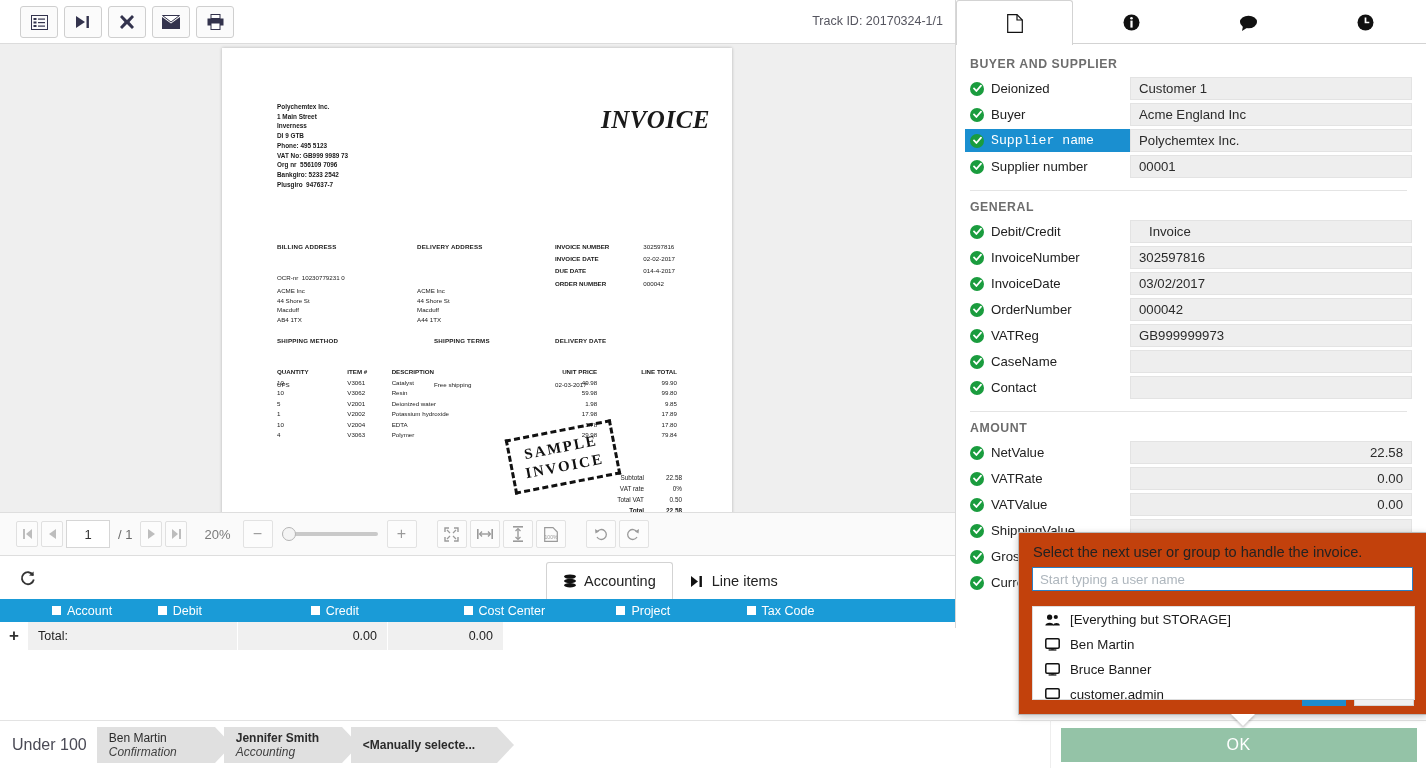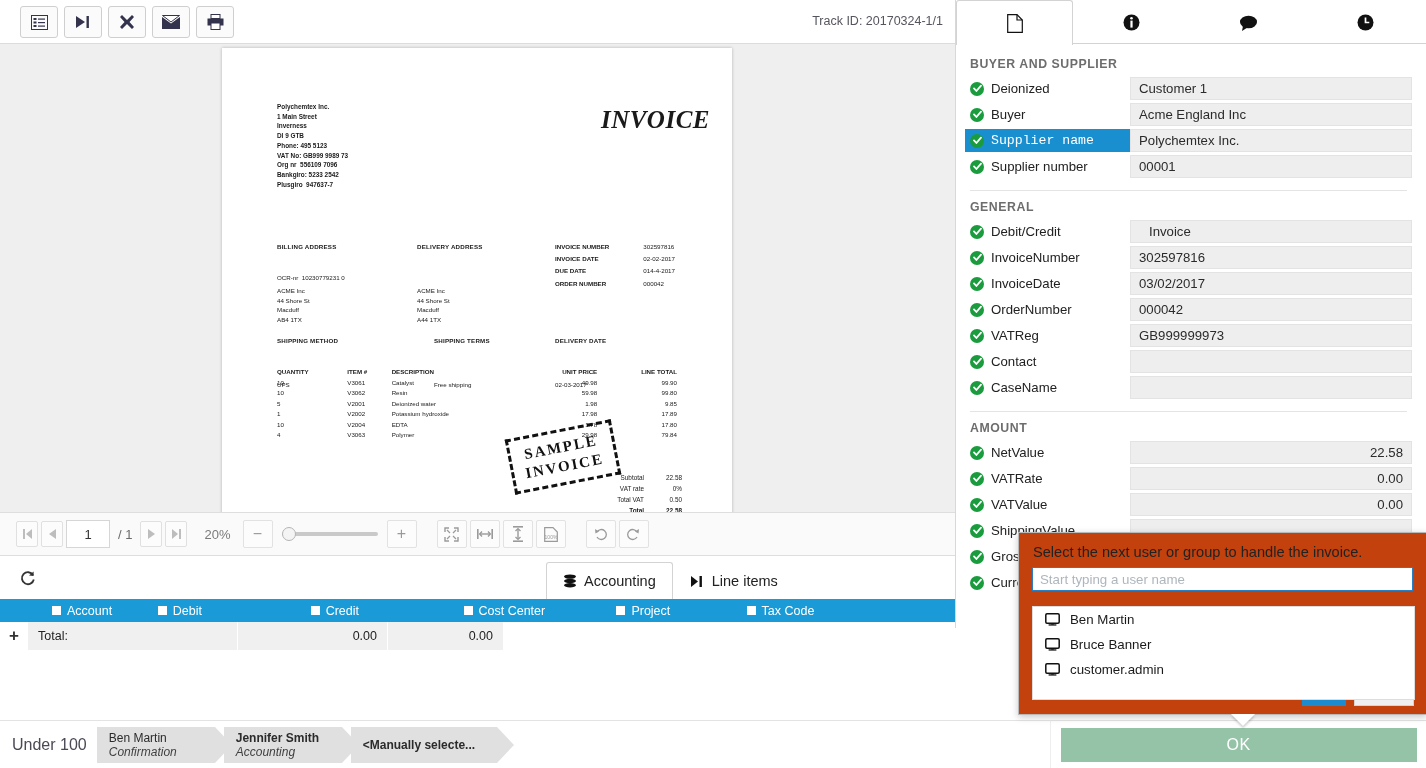--- a/index.html
+++ b/index.html
@@ -640,32 +640,32 @@
             </div>
             <div class="fval">GB999999973</div>
           </div>
           <div class="frow">
             <div class="flabel">
               <span class="check">
                 <svg width="9" height="9" viewBox="0 0 9 9">
                   <path d="M1 4.4 L3.4 7 L8 1.6" stroke="#fff" fill="none" stroke-width="1.8" stroke-linecap="round" stroke-linejoin="round"></path>
                 </svg>
               </span>
+              <span>CaseName</span>
+            </div>
+            <div class="fval"></div>
+          </div>
+          <div class="frow">
+            <div class="flabel">
+              <span class="check">
+                <svg width="9" height="9" viewBox="0 0 9 9">
+                  <path d="M1 4.4 L3.4 7 L8 1.6" stroke="#fff" fill="none" stroke-width="1.8" stroke-linecap="round" stroke-linejoin="round"></path>
+                </svg>
+              </span>
               <span>Contact</span>
-            </div>
-            <div class="fval"></div>
-          </div>
-          <div class="frow">
-            <div class="flabel">
-              <span class="check">
-                <svg width="9" height="9" viewBox="0 0 9 9">
-                  <path d="M1 4.4 L3.4 7 L8 1.6" stroke="#fff" fill="none" stroke-width="1.8" stroke-linecap="round" stroke-linejoin="round"></path>
-                </svg>
-              </span>
-              <span>CaseName</span>
             </div>
             <div class="fval"></div>
           </div>
         </div>
         <div class="hsep"></div>
         <div class="grp">
           <div class="grp-title">AMOUNT</div>
           <div class="frow">
             <div class="flabel">
               <span class="check">
@@ -732,20 +732,29 @@
             </div>
             <div class="fval"></div>
           </div>
         </div>
       </div>
 
     <div class="popup">
       <div class="popup-title">Select the next user or group to handle the invoice.</div>
       <div class="popup-input">Start typing a user name</div>
       <div class="popup-list" id="popup-list">
+          <div class="plist-item">
+            <svg width="15" height="12" viewBox="0 0 15 12">
+              <circle cx="4.6" cy="3.2" r="2.6" fill="#111"></circle>
+              <circle cx="10.8" cy="3" r="2.1" fill="#111"></circle>
+              <path d="M0.3 11.5 C0.6 7.8 8.6 7.8 8.9 11.5 Z" fill="#111"></path>
+              <path d="M8.2 11.5 C8.5 8.3 14.6 8.3 14.8 11.5 Z" fill="#111"></path>
+            </svg>
+            <span>[Everything but STORAGE]</span>
+          </div>
           <div class="plist-item">
             <svg width="15" height="13" viewBox="0 0 15 13">
               <rect x="0.8" y="0.8" width="13.4" height="9.4" rx="1.2" fill="#fff" stroke="#111" stroke-width="1.5"></rect>
               <rect x="6.2" y="10.2" width="2.6" height="1.4" fill="#111"></rect>
               <rect x="3.6" y="11.3" width="7.8" height="1.3" fill="#111"></rect>
             </svg>
             <span>Ben Martin</span>
           </div>
           <div class="plist-item">
             <svg width="15" height="13" viewBox="0 0 15 13">

